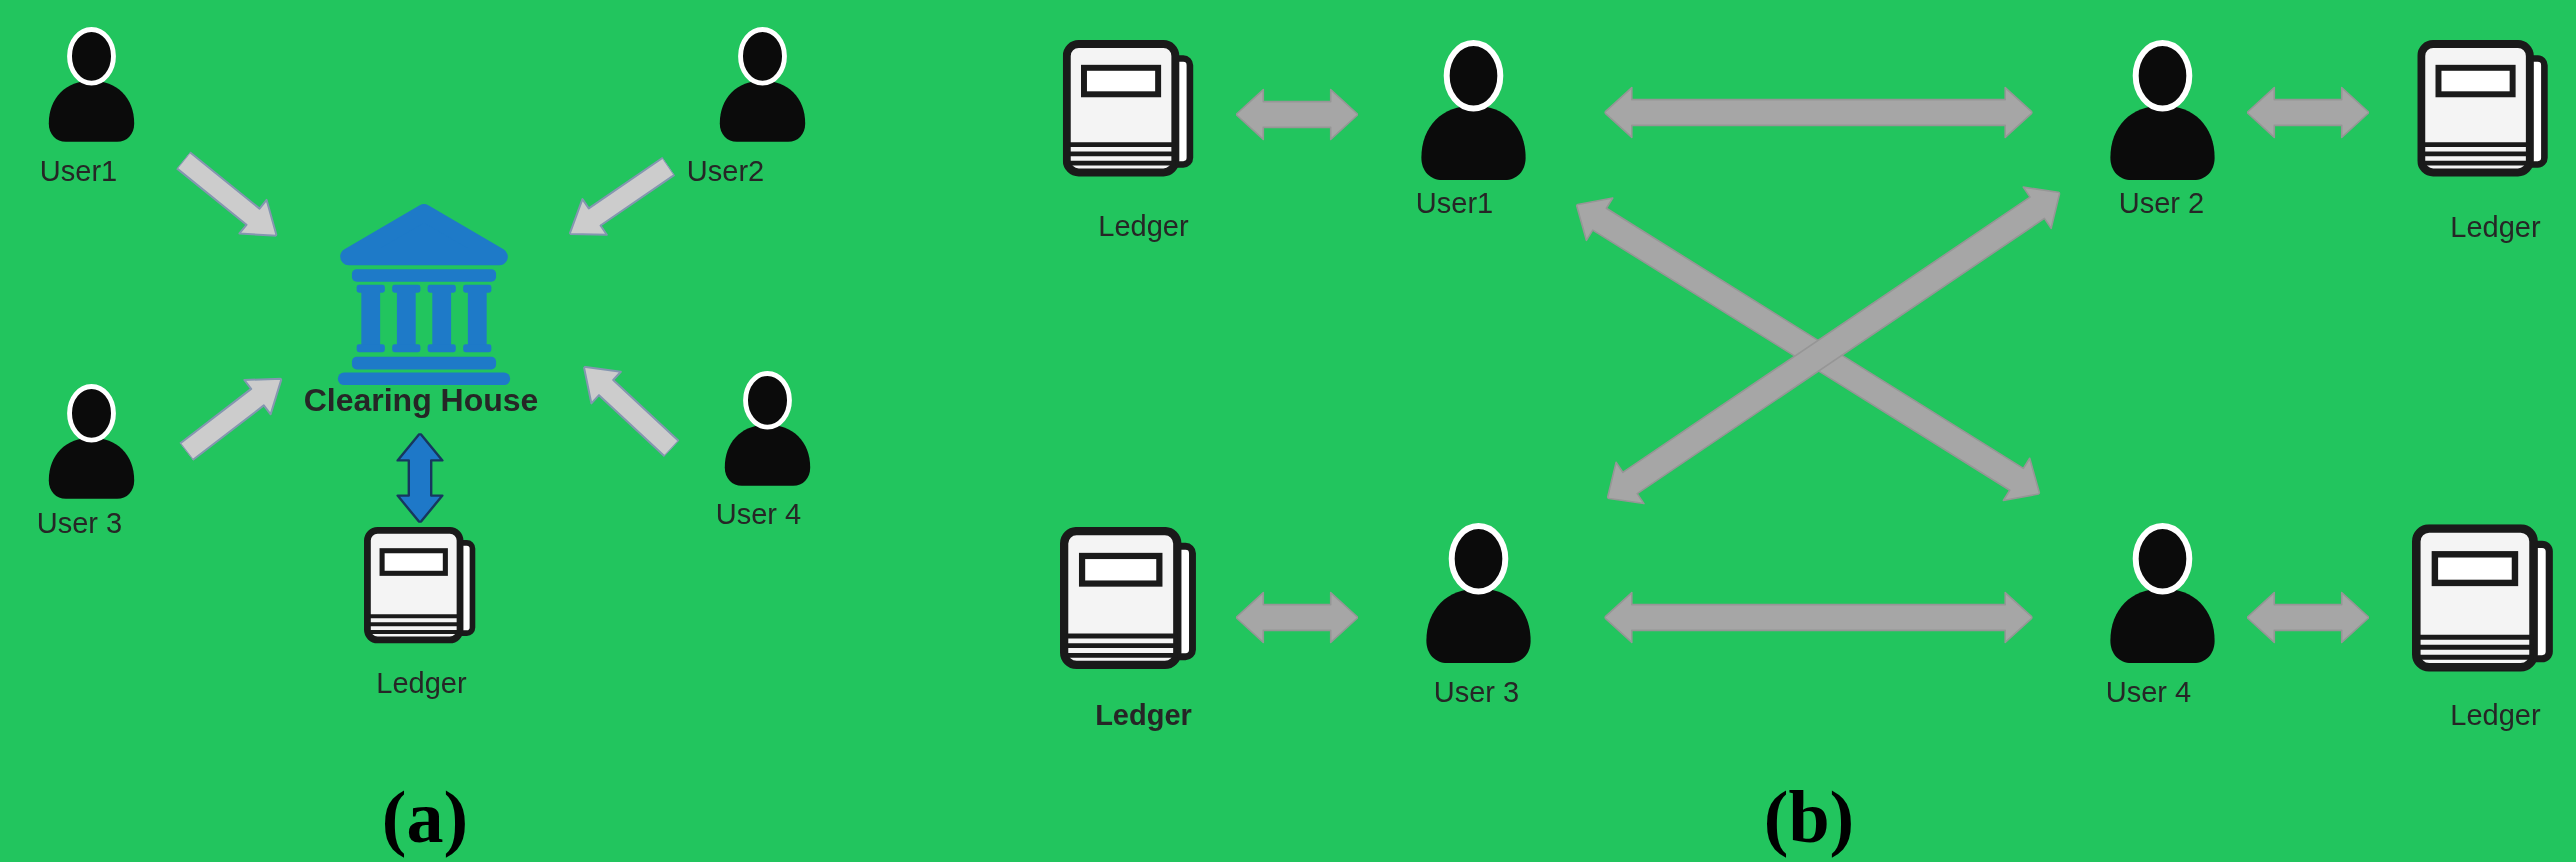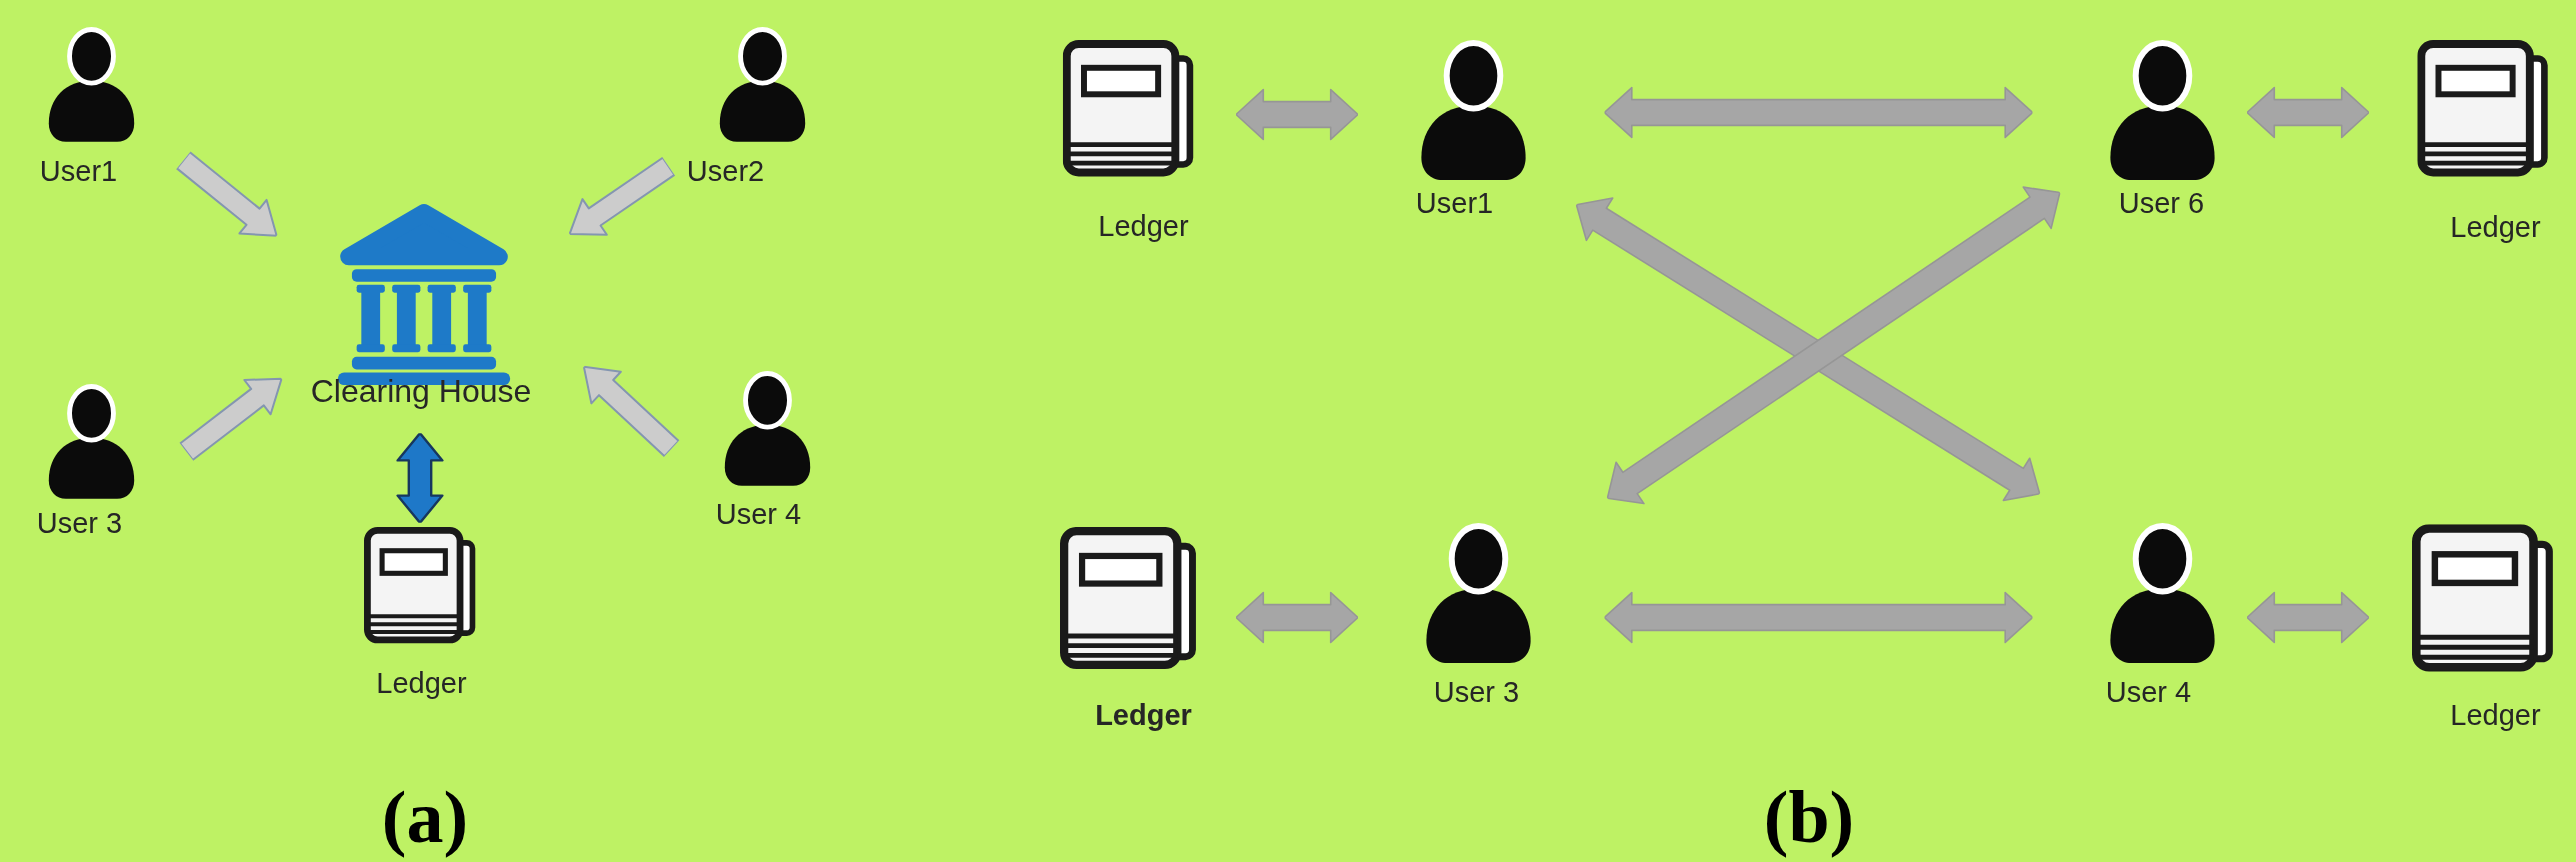--- a/index.html
+++ b/index.html
@@ -1,20 +1,20 @@
 <!DOCTYPE html>
 <html style="--accent-blue: #1E7AC8; --arrow-blue-fill: #1E78C8; --arrow-blue-stroke: #17375E; --arrow-a-fill: #CCCCCC; --arrow-a-stroke: #8496B0; --arrow-b-fill: #A6A6A6; --arrow-b-stroke: #969696; --icon-black: #0B0B0B; --book-stroke: #1A1A1A; --book-fill: #F4F4F4; --label-color: #262626;font-size:13px"><head>
 <meta charset="utf-8">
 <style>
   html, body { margin: 0; padding: 0; background: #ffffff; }
   .figure {
     position: relative;
     width: 2576px;
     height: 863px;
-    background: #bef264;
+    background: #22c55e;
     overflow: hidden;
     font-family: "Liberation Sans", sans-serif;
   }
   .abs { position: absolute; }
   svg.icon { position: absolute; overflow: visible; }
   svg.arr { position: absolute; transform-origin: 0 50%; overflow: visible; }
   .lbl {
     position: absolute;
     width: 273px;
     margin-left: -137px;
@@ -119,21 +119,21 @@
     <div class="lbl" style="left:80px; top:507px;">User 3</div>
 
     <svg class="icon" style="left:711px; top:371px;" width="113" height="122" viewBox="0 0 92 100">
         <use href="#sym-person"></use>
       </svg>
     <div class="lbl" style="left:759px; top:498px;">User 4</div>
 
     <svg class="icon" style="left:330px; top:193px;" width="188" height="193" viewBox="0 0 120 122">
         <use href="#sym-bank"></use>
       </svg>
-    <div class="lbl big" style="left:421px; top:374px;">Clearing House</div>
+    <div class="lbl big" style="left:421px; top:383px;font-weight:bold;">Clearing House</div>
 
     <svg class="arr" style="left:183px; top:136px; transform:rotate(39deg);" width="121" height="48" viewBox="0 0 150 60">
         <use href="#sym-arrow-in"></use>
       </svg>
     <svg class="arr" style="left:669px; top:142px; transform:rotate(145.6deg);" width="121" height="48" viewBox="0 0 150 60">
         <use href="#sym-arrow-in"></use>
       </svg>
     <svg class="arr" style="left:186px; top:428px; transform:rotate(-37.5deg);" width="121" height="48" viewBox="0 0 150 60">
         <use href="#sym-arrow-in"></use>
       </svg>
@@ -169,21 +169,21 @@
       </svg>
     <div class="lbl" style="left:571px; top:187px;">User1</div>
 
     <svg class="arr" style="left:720px; top:86px;" width="429" height="53" viewBox="0 0 533 66">
         <use href="#sym-darr-533"></use>
       </svg>
 
     <svg class="icon" style="left:1210px; top:40px;" width="137" height="149" viewBox="0 0 92 100">
         <use href="#sym-person"></use>
       </svg>
-    <div class="lbl" style="left:1278px; top:187px;">User 6</div>
+    <div class="lbl" style="left:1278px; top:187px;">User 2</div>
 
     <svg class="arr" style="left:1363px; top:86px;" width="122" height="53" viewBox="0 0 152 66">
         <use href="#sym-darr-152"></use>
       </svg>
 
     <svg class="icon" style="left:1528px; top:40px;" width="143" height="143" viewBox="0 0 100 108">
         <use href="#sym-book"></use>
       </svg>
     <div class="lbl" style="left:1612px; top:211px;">Ledger</div>
 

